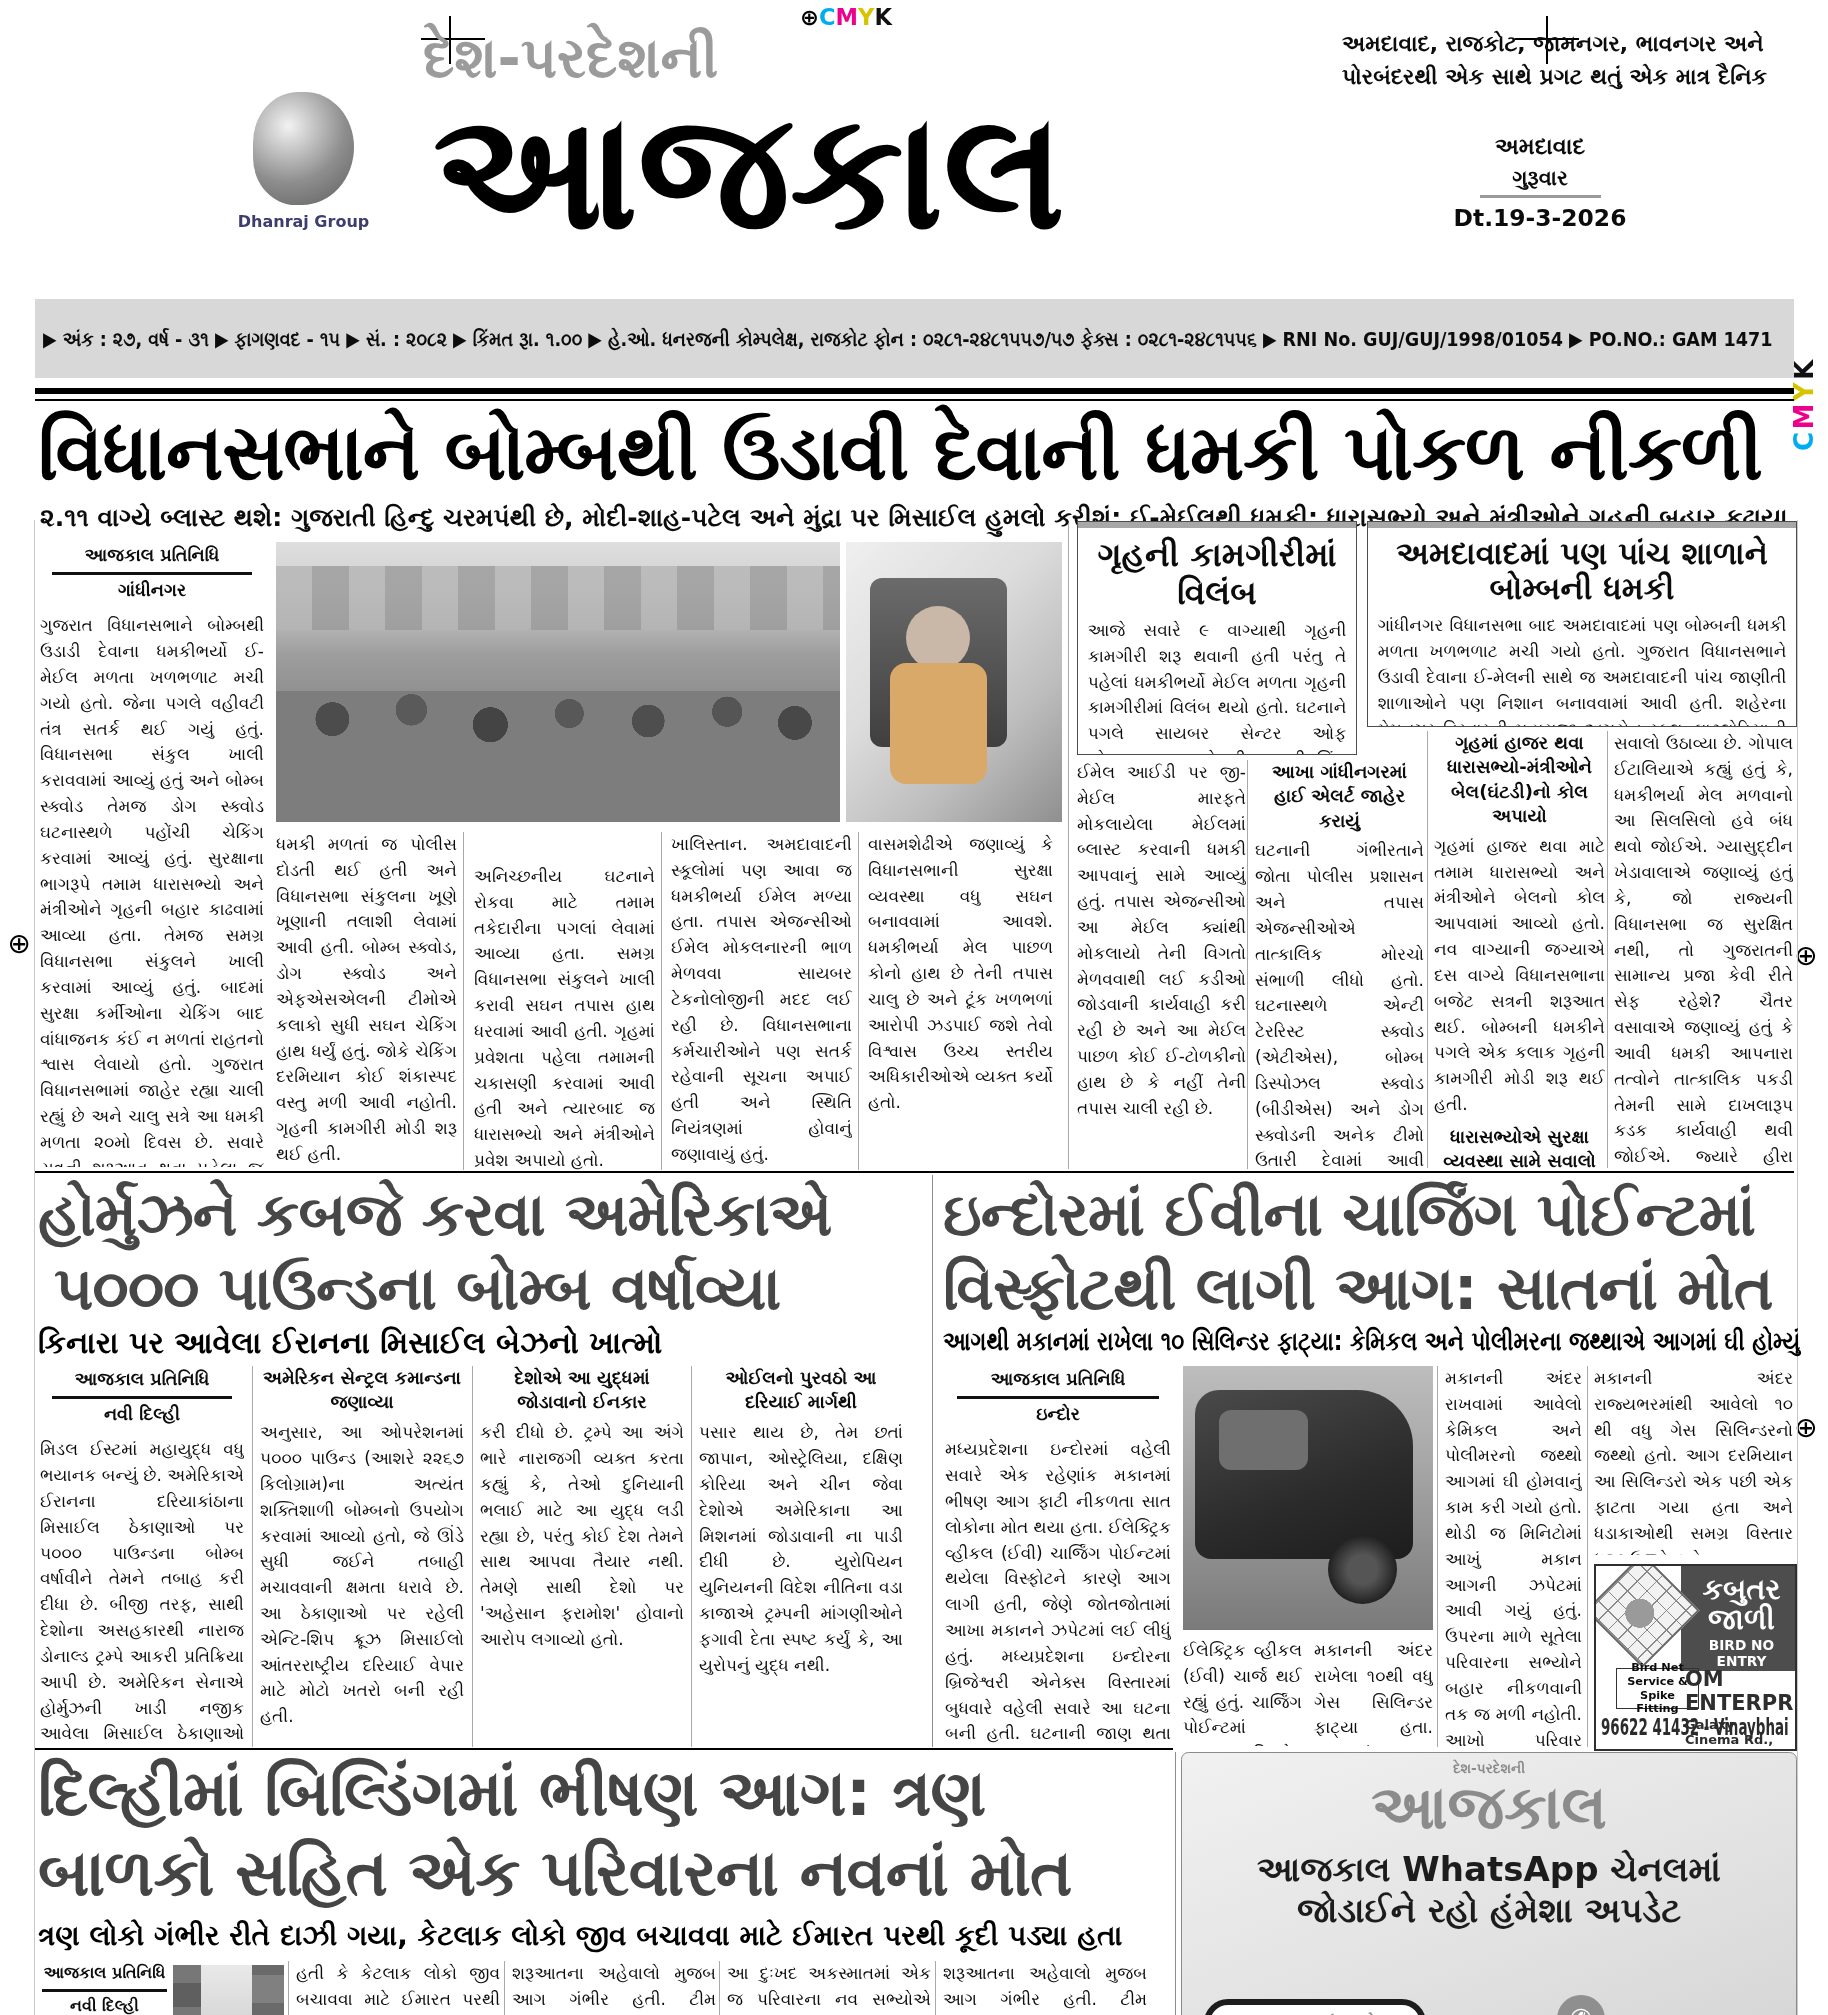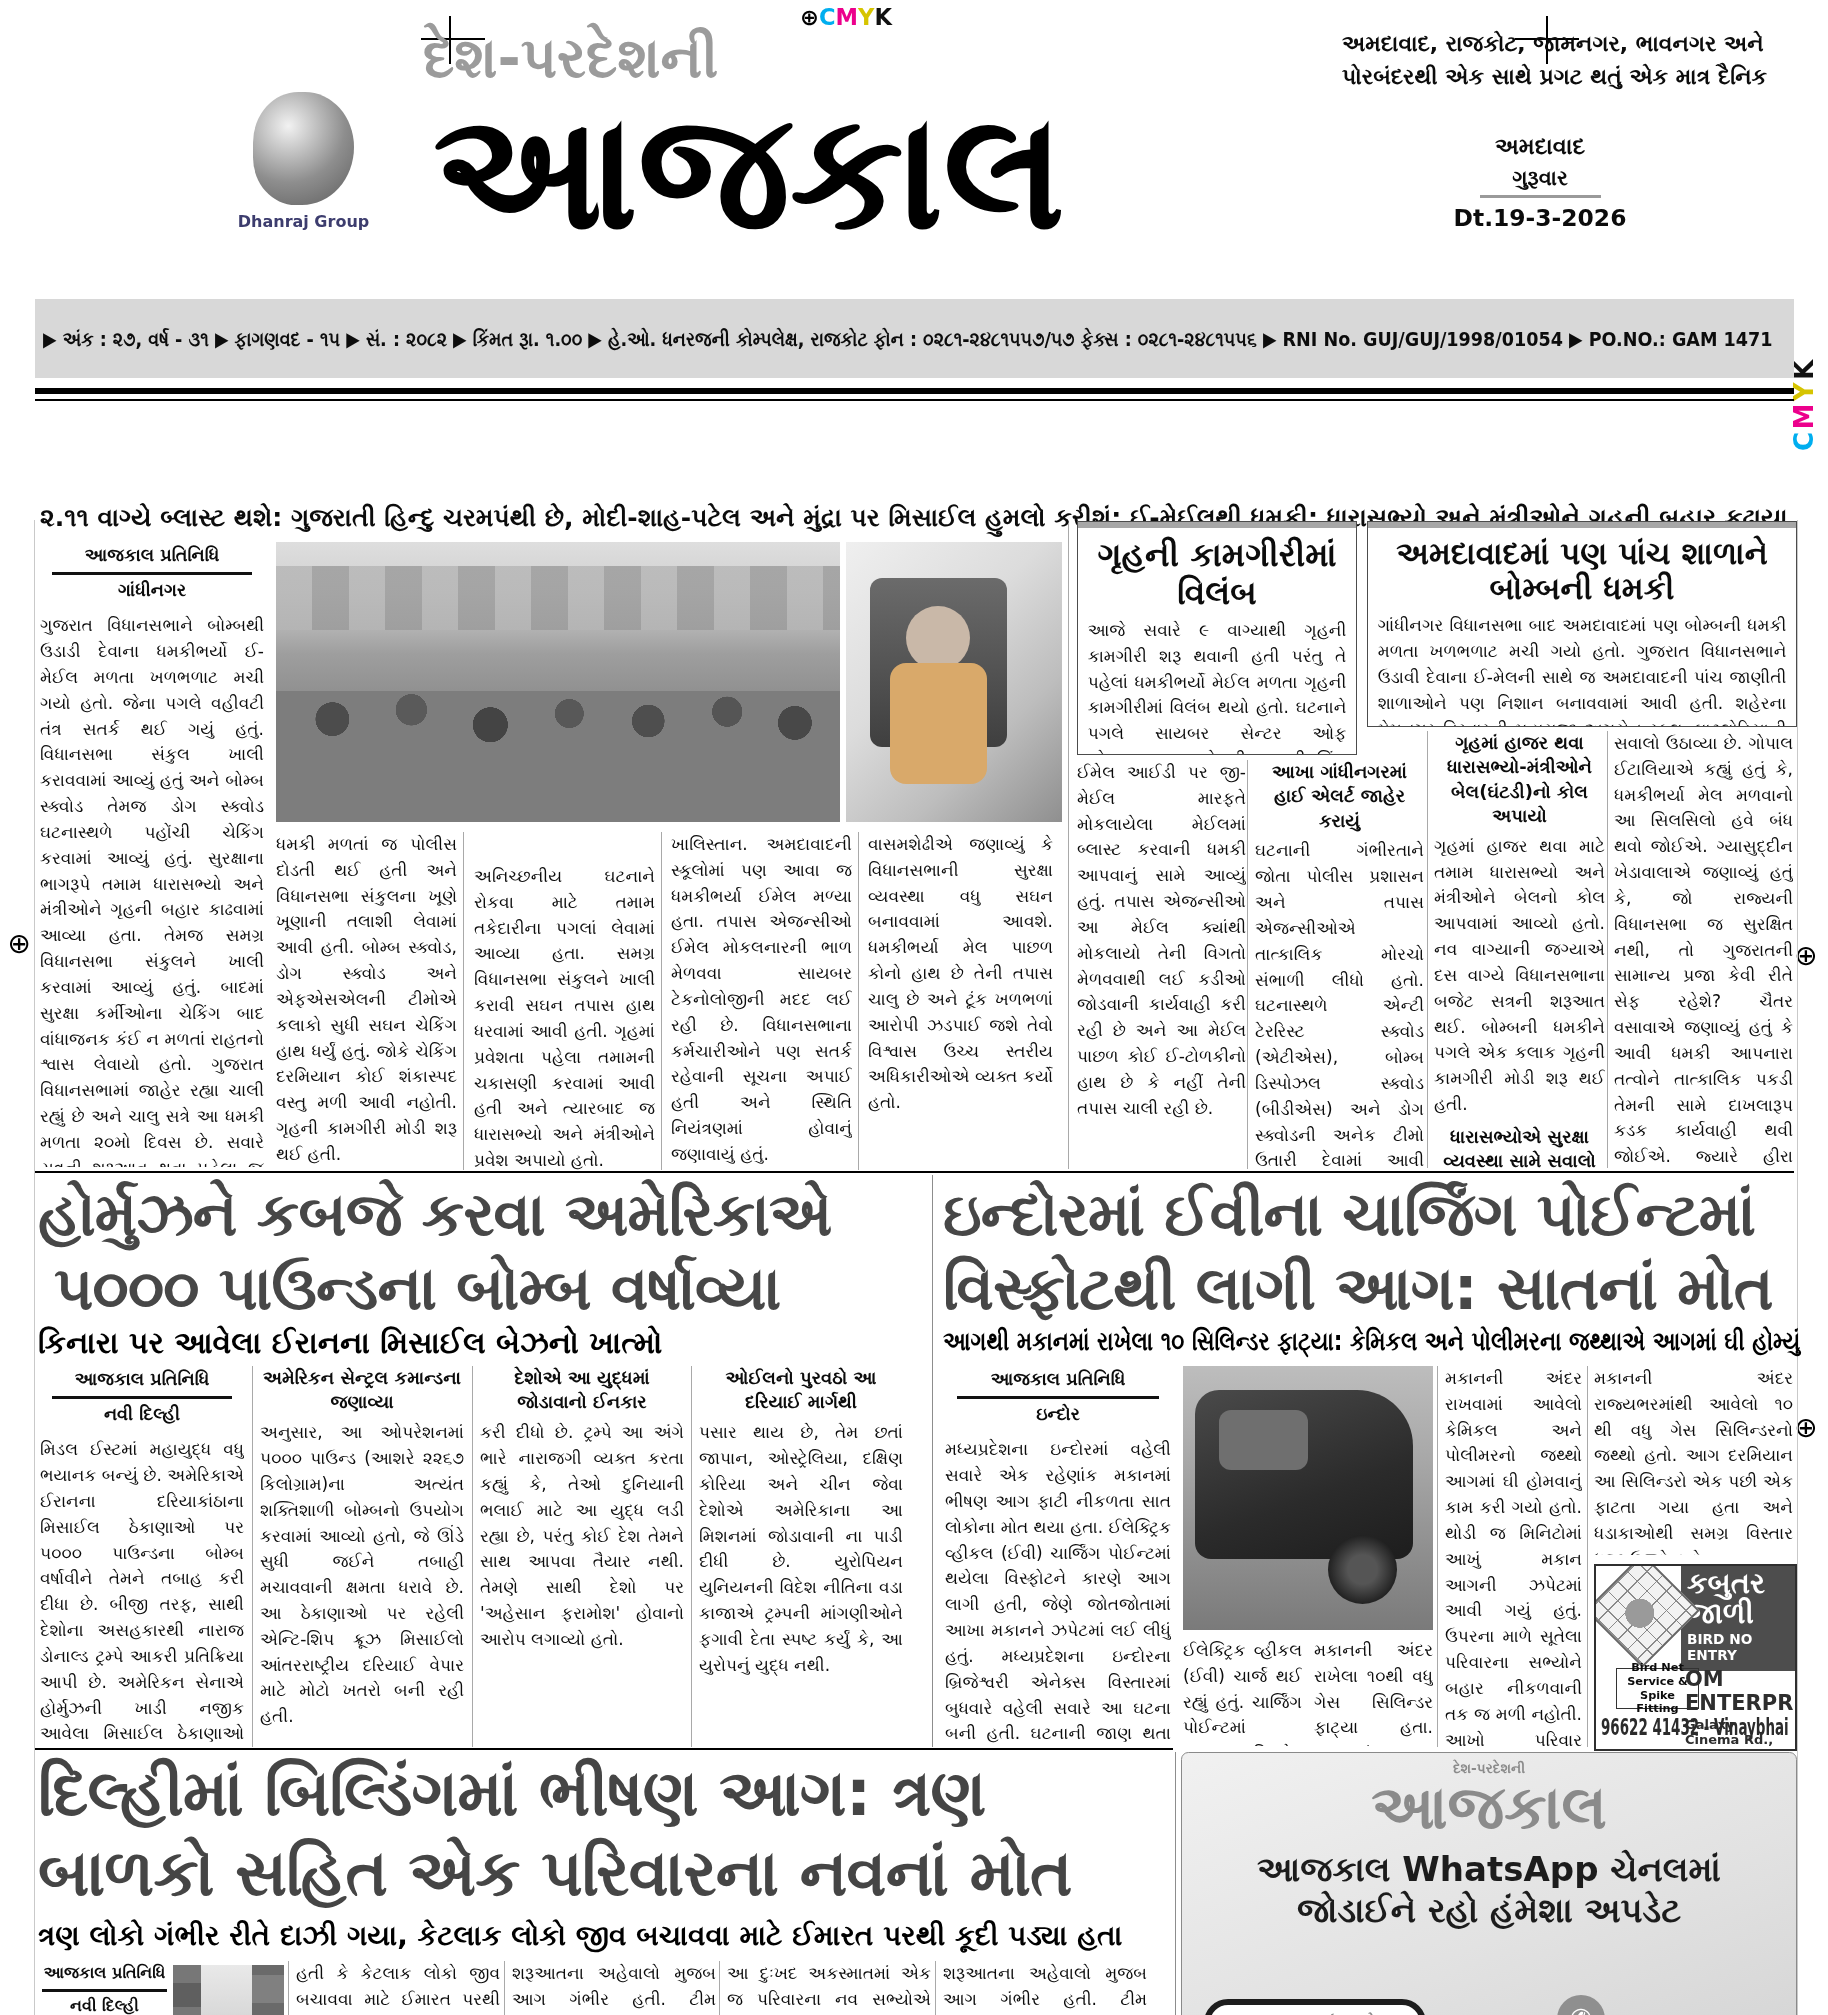--- a/index.html
+++ b/index.html
@@ -64,20 +64,21 @@
     <div style="width:121px;height:3.2px;background:#9a9a9a;margin:5.6px auto;"></div>
     <div style="font-size:23.4px;font-weight:bold;">Dt.19-3-2026</div>
   </div>
 
   <div class="abs" style="left:35px;top:299px;width:1759px;height:79px;background:#d8d8d8;display:flex;align-items:center;">
     <span class="fitline" style="width: 1743px; margin: 0px 8px; font-size: 20px; font-weight: bold; transform-origin: left center; transform: scaleX(0.87904);">▶ અંક : ૨૭, વર્ષ - ૩૧  ▶ ફાગણવદ - ૧૫  ▶ સં. : ૨૦૮૨  ▶ કિંમત રૂા. ૧.૦૦  ▶ હે.ઓ. ધનરજની કોમ્પલેક્ષ, રાજકોટ ફોન : ૦૨૮૧-૨૪૮૧૫૫૭/૫૭ ફેક્સ : ૦૨૮૧-૨૪૮૧૫૫૬  ▶ RNI No. GUJ/GUJ/1998/01054  ▶ PO.NO.: GAM 1471</span>
   </div>
   <div class="hrule" style="left:35px;top:388px;width:1759px;height:6.4px;"></div>
   <div class="hrule" style="left:35px;top:399px;width:1759px;height:2px;"></div>
 
+  <div class="abs fitline" style="left:38px;top:408px;width:1753px;font-size:77px;font-weight:900;letter-spacing:-1.2px;color:#000;">વિધાનસભાને બોમ્બથી ઉડાવી દેવાની ધમકી પોકળ નીકળી</div>
   <div class="abs fitline" style="left:40px;top:503px;width:1749px;font-size:25px;font-weight:800;">૨.૧૧ વાગ્યે બ્લાસ્ટ થશે: ગુજરાતી હિન્દુ ચરમપંથી છે, મોદી-શાહ-પટેલ અને મુંદ્રા પર મિસાઈલ હુમલો કરીશું: ઈ-મેઈલથી ધમકી: ધારાસભ્યો અને મંત્રીઓને ગૃહની બહાર કઢાયા</div>
 
   <div class="body-col" style="left:40px;top:542px;width:224px;height:625px;">
     <div class="byline">આજકાલ પ્રતિનિધિ</div>
     <div class="dateline">ગાંધીનગર</div>
     <span>ગુજરાત વિધાનસભાને બોમ્બથી ઉડાડી દેવાના ધમકીભર્યો ઈ-મેઈલ મળતા ખળભળાટ મચી ગયો હતો. જેના પગલે વહીવટી તંત્ર સતર્ક થઈ ગયું હતું. વિધાનસભા સંકુલ ખાલી કરાવવામાં આવ્યું હતું અને બોમ્બ સ્ક્વોડ તેમજ ડોગ સ્ક્વોડ ઘટનાસ્થળે પહોંચી ચેકિંગ કરવામાં આવ્યું હતું. સુરક્ષાના ભાગરૂપે તમામ ધારાસભ્યો અને મંત્રીઓને ગૃહની બહાર કાઢવામાં આવ્યા હતા. તેમજ સમગ્ર વિધાનસભા સંકુલને ખાલી કરવામાં આવ્યું હતું. બાદમાં સુરક્ષા કર્મીઓના ચેકિંગ બાદ વાંધાજનક કંઈ ન મળતાં રાહતનો શ્વાસ લેવાયો હતો. ગુજરાત વિધાનસભામાં જાહેર રહ્યા ચાલી રહ્યું છે અને ચાલુ સત્રે આ ધમકી મળતા ૨૦મો દિવસ છે. સવારે સત્રની શરૂઆત થતા પહેલા જ વિધાનસભાને બોમ્બથી ઉડાવી દેવાની ધમકી મળી હતી.</span>
   </div>
 
   <div class="photo" style="left:276px;top:542px;width:564px;height:280px;background:
       linear-gradient(180deg,#dedede 0%,#cfcfcf 18%,#9e9e9e 40%,#8a8a8a 60%,#6f6f6f 100%);">
@@ -178,21 +179,21 @@
   </div>
   <div class="body-col" style="left:1183px;top:1638px;width:119px;height:108px;">ઈલેક્ટ્રિક વ્હીકલ (ઈવી) ચાર્જ થઈ રહ્યું હતું. ચાર્જિંગ પોઈન્ટમાં અચાનક વિસ્ફોટ થતા આગ લાગી હતી. આ આગ ઝડપથી મકાનમાં ફેલાઈ ગઈ હતી. પરિસ્થિતિ ત્યારે વધુ વણસી જ્યારે</div>
   <div class="body-col" style="left:1314px;top:1638px;width:119px;height:108px;">મકાનની અંદર રાખેલા ૧૦થી વધુ ગેસ સિલિન્ડર ફાટ્યા હતા. મકાનમાં પોલીમરનો જથ્થો રાખવામાં આવ્યો હતો તેને લીધે આગ વધુ ભડકી હતી અને ધુમાડો પ્રસર્યો હતો.</div>
   <div class="body-col" style="left:1445px;top:1366px;width:137px;height:381px;">મકાનની અંદર રાખવામાં આવેલો કેમિકલ અને પોલીમરનો જથ્થો આગમાં ઘી હોમવાનું કામ કરી ગયો હતો. થોડી જ મિનિટોમાં આખું મકાન આગની ઝપેટમાં આવી ગયું હતું. ઉપરના માળે સૂતેલા પરિવારના સભ્યોને બહાર નીકળવાની તક જ મળી નહોતી. આખો પરિવાર ઊંઘમાં જ આગમાં સપડાઈ ગયો હતો.</div>
   <div class="body-col" style="left:1594px;top:1366px;width:199px;height:189px;">મકાનની અંદર રાજ્યભરમાંથી આવેલો ૧૦ થી વધુ ગેસ સિલિન્ડરનો જથ્થો હતો. આગ દરમિયાન આ સિલિન્ડરો એક પછી એક ફાટતા ગયા હતા અને ધડાકાઓથી સમગ્ર વિસ્તાર ધ્રુજી ઉઠ્યો હતો.</div>
   <div class="vrule" style="left:1437px;top:1366px;height:381px;"></div>
   <div class="vrule" style="left:1587px;top:1366px;height:381px;"></div>
 
   <div class="abs" style="left:1594px;top:1564px;width:199px;height:183px;border:2.4px solid #2f2f2f;background:#fff;overflow:hidden;">
     <div class="abs" style="left:85px;top:0;width:115px;height:105px;background:#4d4d4d;"></div>
-    <div class="abs" style="left:91px;top:2px;width:109px;text-align:left;color:#fff;">
+    <div class="abs" style="left:91px;top:8px;width:109px;text-align:center;color:#fff;">
       <div style="font-size:29px;font-weight:900;line-height:1.05;">કબુતર</div>
       <div style="font-size:29px;font-weight:900;line-height:1.05;">જાળી</div>
       <div style="font-size:13.7px;font-weight:900;margin-top:2.4px;">BIRD NO ENTRY</div>
     </div>
     <div class="abs" style="left:5.6px;top:4px;width:77px;height:77px;transform:rotate(45deg);transform-origin:center;border:2px solid #666;background:
         radial-gradient(circle 24px at 50% 55%,#9a9a9a 60%,transparent 61%),
         repeating-linear-gradient(0deg,#8a8a8a 0 1.2px,transparent 1.2px 13.7px),
         repeating-linear-gradient(90deg,#8a8a8a 0 1.2px,transparent 1.2px 13.7px),#f2f2f2;"></div>
     <div class="abs" style="left:4px;top:102px;width:81px;height:39px;border:1.6px solid #333;display:flex;align-items:center;justify-content:center;text-align:center;font-size:11.3px;font-weight:800;line-height:1.2;margin-left:16px;">Bird Net Service &amp; Spike Fitting</div>
     <div class="abs" style="left:89px;top:101px;width:107px;text-align:left;">

